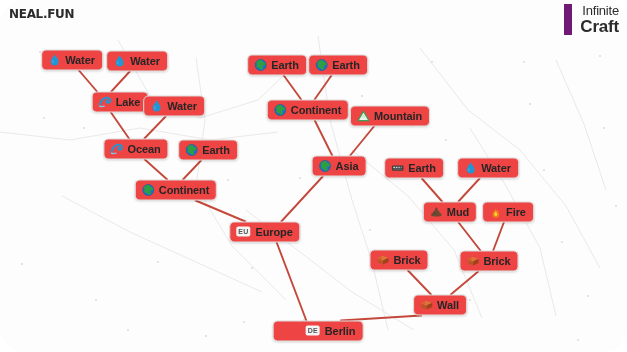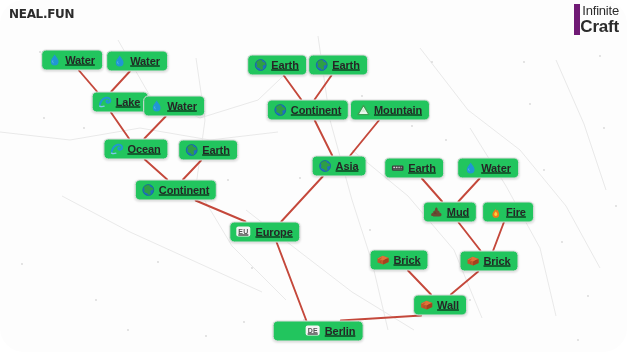--- a/index.html
+++ b/index.html
@@ -50,52 +50,51 @@
     transform: scaleX(0.92);
     transform-origin: left center;
   }
   .game-title {
     position: absolute;
     right: 8px;
     top: 4px;
     text-align: right;
     line-height: 1.04;
     color: #2b2b2b;
-    border-left: 6px solid #701a75;
-    padding-left: 0;
+    border-left: 8px solid #701a75;
+    padding-left: 8px;
   }
   .game-title .line1 {
     display: block;
     font-size: 13px;
     font-weight: 400;
     letter-spacing: -0.2px;
   }
   .game-title .line2 {
     display: block;
     font-size: 17px;
     font-weight: 700;
     letter-spacing: -0.2px;
   }
 
   
   .node {
     position: absolute;
     display: flex;
     align-items: center;
     gap: 4px;
-    background: #22c55e;
+    background: #ef4444;
     border: 1px solid #dedede;
     border-radius: 5px;
     padding: 2px 7px 3px 6px;
     box-shadow: 0 1px 2px rgba(0,0,0,0.10);
     white-space: nowrap;
     cursor: pointer;
     z-index: 5;
     transform: translate(-50%, -50%);
-    text-decoration: underline;
   }
   .node .label {
     font-size: 11px;
     font-weight: 700;
     color: #262626;
     letter-spacing: -0.1px;
     line-height: 14px;
   }
   .node .ic {
     width: 13px;
@@ -284,21 +283,21 @@
       <div class="node" style="left: 308px; top: 110px;">
         <span class="ic">
           <svg width="13" height="13" viewBox="0 0 13 13">
             <circle cx="6.5" cy="6.5" r="5.5" fill="#1f6fc4"></circle>
             <path d="M2.1 3.3 C3.2 2.0 5.0 1.2 6.8 1.1 c1.4 0.5 1.0 2.0 2.2 2.4 1.1 0.4 2.2 0.2 2.6 1.4 0.4 1.3-0.8 2.0-1.9 1.9 -1.2-0.1-1.5 1.2-0.9 2.1 0.6 0.9-0.2 2.1-1.3 2.5 -1.1 0.4-1.4-1.0-2.2-1.6 -0.9-0.7-2.3-0.5-2.8-1.6 -0.5-1.0 0.6-1.7 0.3-2.6 -0.3-0.9-1.4-1.2-0.7-2.3 Z" fill="#2e9e45"></path>
             <circle cx="6.5" cy="6.5" r="5.5" fill="none" stroke="#19639f" stroke-width="0.7"></circle>
           </svg>
         </span>
         <span class="label">Continent</span>
       </div>
-      <div class="node" style="left: 390px; top: 110px;">
+      <div class="node" style="left: 390px; top: 116px;">
         <span class="ic">
           <svg width="13" height="13" viewBox="0 0 13 13">
             <path d="M6.5 1.9 L12.0 11.1 L1.0 11.1 Z" fill="#eaf6ec" stroke="#3f9e52" stroke-width="1.2" stroke-linejoin="round"></path>
             <path d="M6.5 4.6 L8.6 8.3 L4.4 8.3 Z" fill="#cfeacf"></path>
           </svg>
         </span>
         <span class="label">Mountain</span>
       </div>
       <div class="node" style="left: 339px; top: 166px;">
         <span class="ic">

